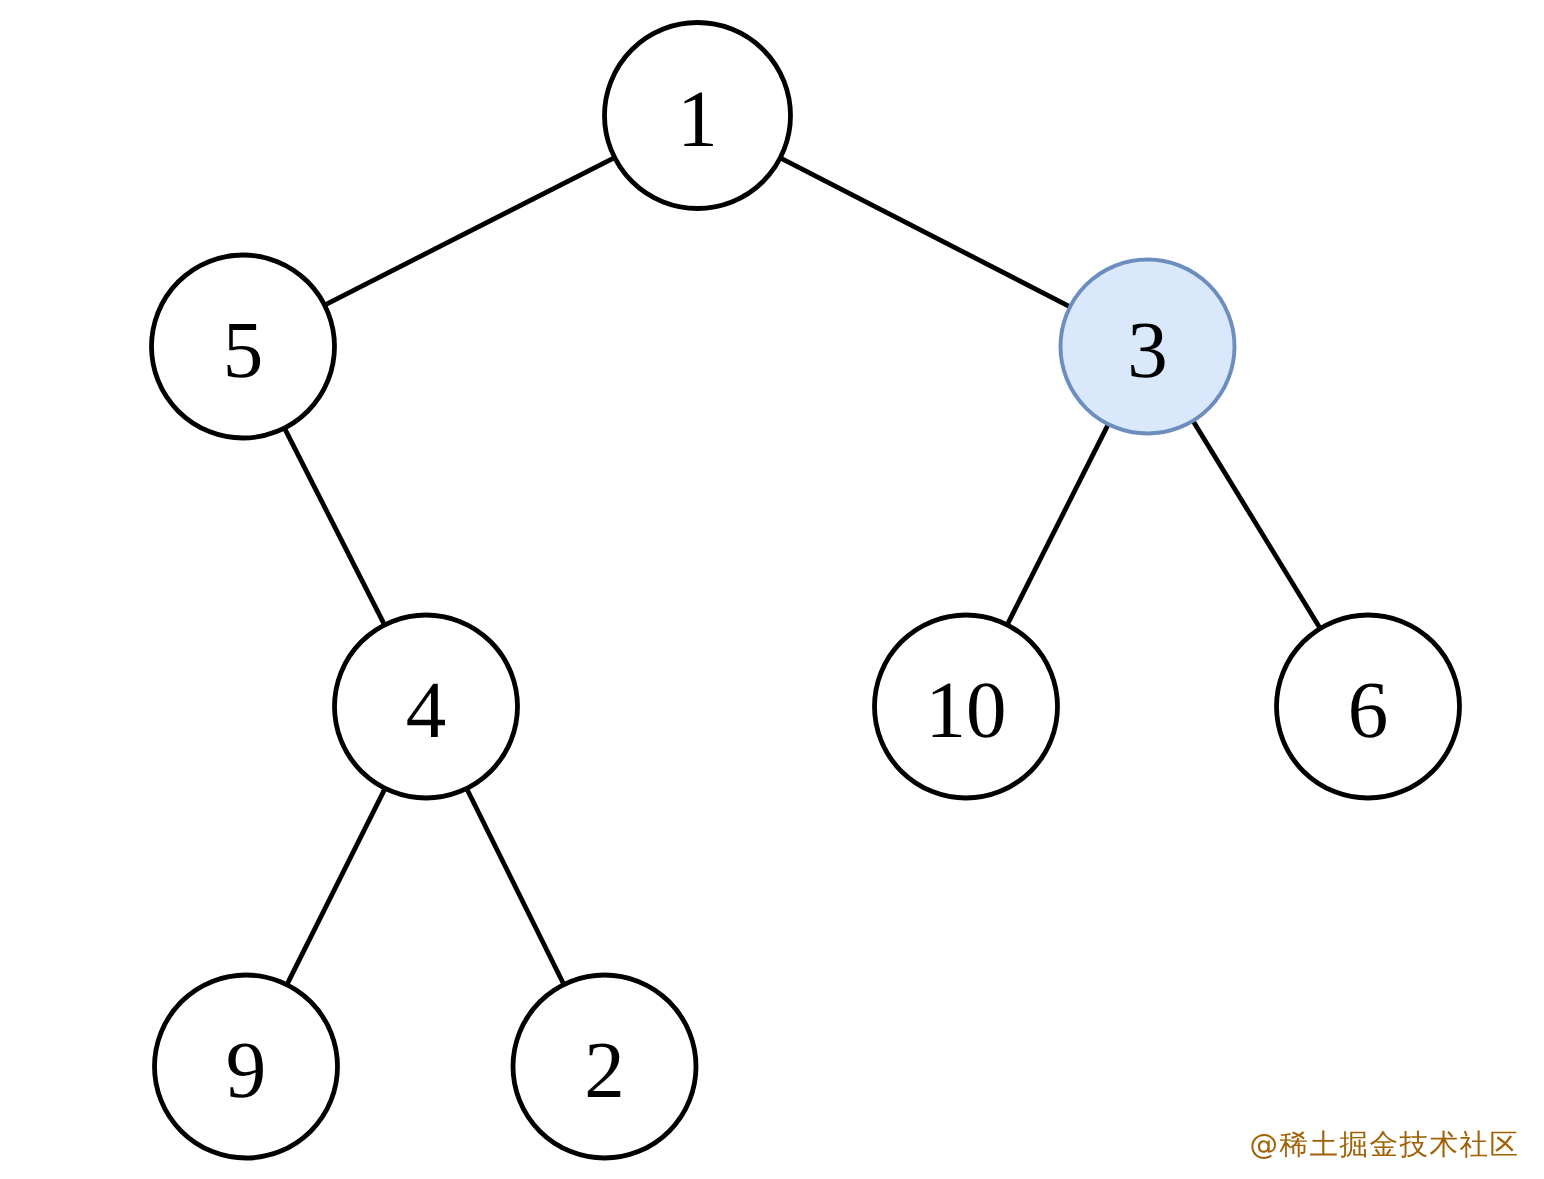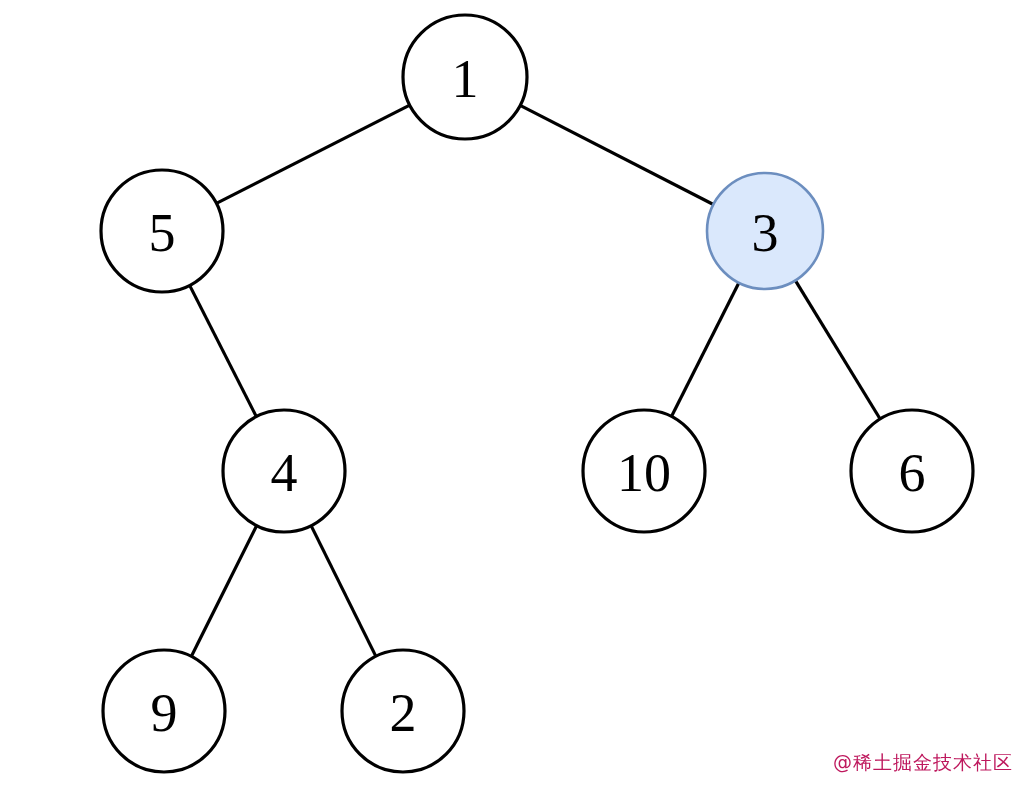--- a/index.html
+++ b/index.html
@@ -48,21 +48,21 @@
     text-anchor: middle;
     dominant-baseline: central;
     user-select: none;
   }
   .watermark-text {
     position: absolute;
     right: 16px;
     bottom: 10px;
     font-family: "DejaVu Sans", "Liberation Sans", sans-serif;
     font-size: 19px;
-    color: #be185d;
+    color: #a16207;
     letter-spacing: 1px;
     white-space: nowrap;
     user-select: none;
   }
 </style>
 </head>
 <body>
 
 <div id="canvas-wrap">
 

